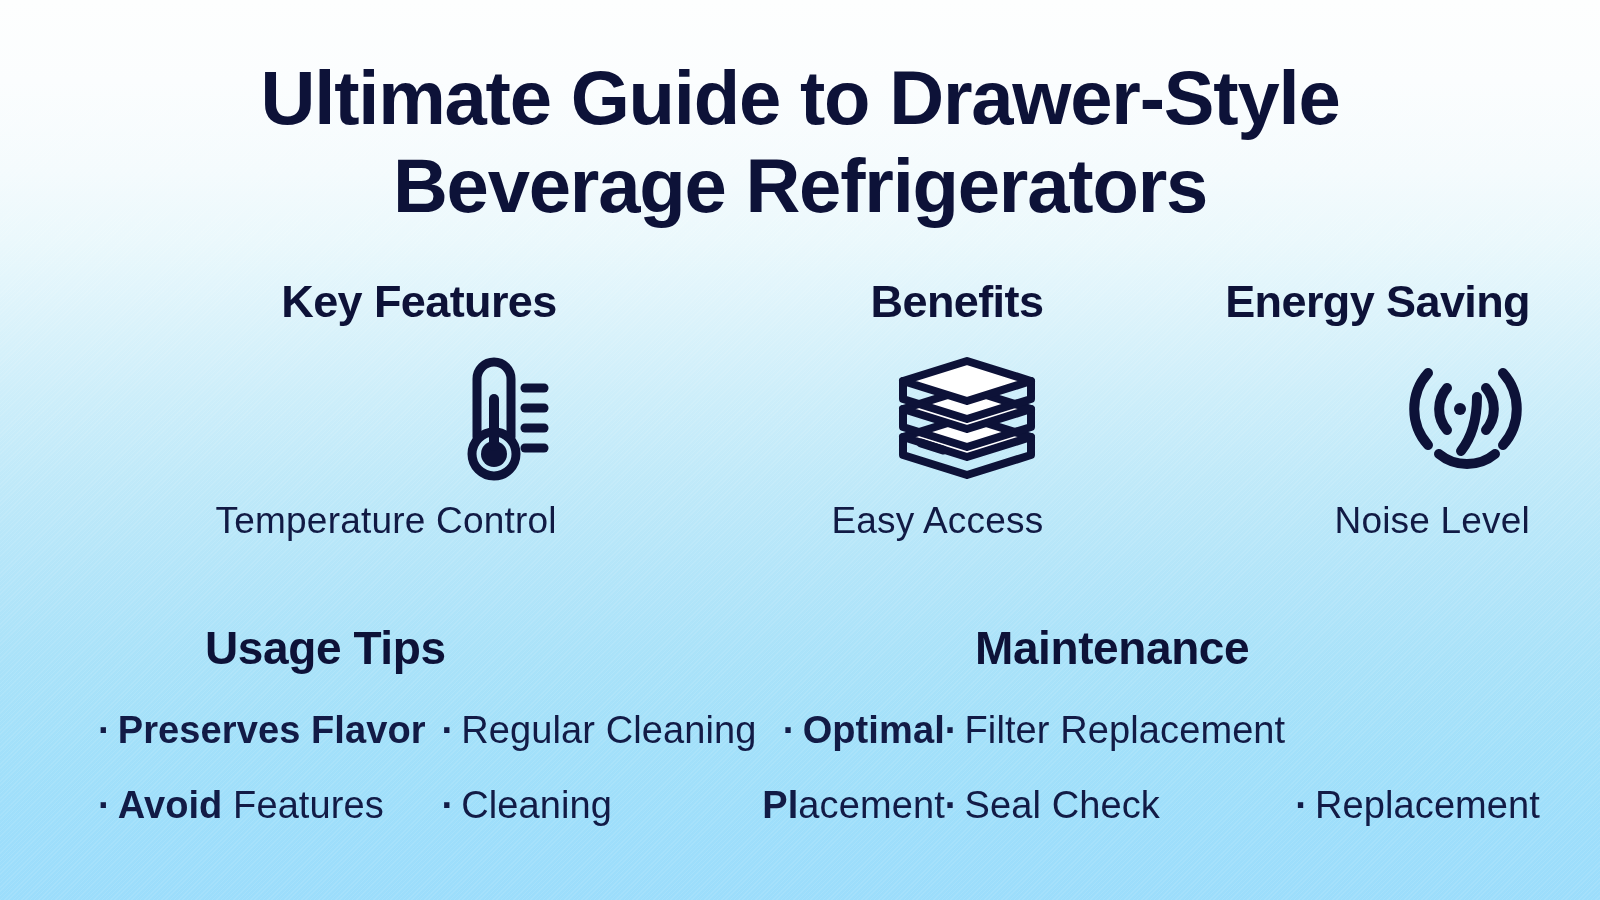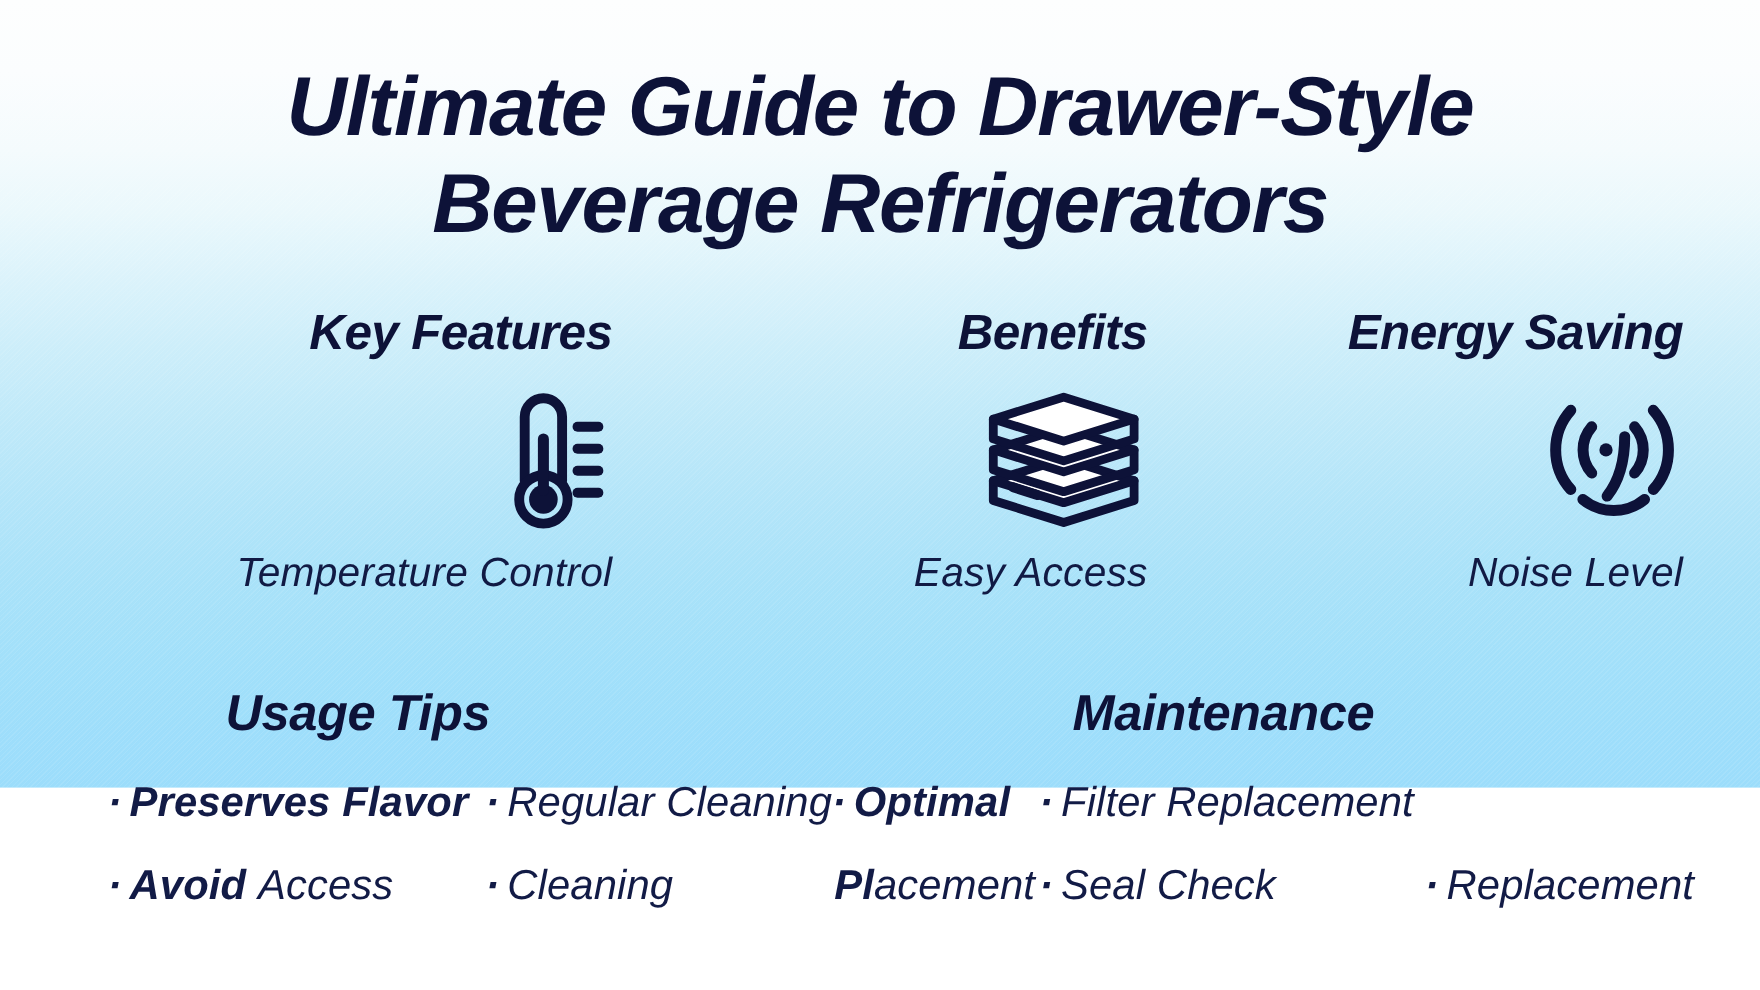--- a/index.html
+++ b/index.html
@@ -12,40 +12,39 @@
     height: 900px;
     overflow: hidden;
     font-family: "Liberation Sans", sans-serif;
     background: #ffffff;
   }
 
   
   #infographic {
     position: relative;
     width: 1600px;
-    height: 716px;
+    height: 900px;
     box-sizing: border-box;
     background:
       linear-gradient(
         to bottom,
         #fdfefe   0%,
         #fbfdfe   9%,
         #f4fbfd  19%,
         #eaf8fc  27%,
         #dcf3fb  35%,
         #cdeefa  44%,
         #bfe9f9  54%,
         #b3e5f9  64%,
         #a9e2f9  74%,
         #a2e0fa  84%,
         #9edefb  93%,
         #9cddfb 100%
       );
     color: #0f1440;
-    font-style: italic;
   }
   
   #infographic::after {
     content: "";
     position: absolute;
     inset: 0;
     pointer-events: none;
     background-image: repeating-linear-gradient(
       135deg,
       rgba(255,255,255,0.16) 0px,
@@ -163,21 +162,21 @@
     color: #121b46;
     white-space: nowrap;
   }
   .bullet-line .dot {
     font-weight: 700;
     margin-right: 7px;
   }
   .b-strong { font-weight: 700; }
   .b-light  { font-weight: 400; }
 
-  .bullet-col.c3 .bullet-line { text-align: left; }
+  .bullet-col.c3 .bullet-line { text-align: right; }
   .bullet-col.c3 .wrap2 { padding-left: 2px; }
 </style>
 </head>
 <body>
 
 <div id="infographic">
 
   <div class="title-block">
     <div class="title-line">Ultimate Guide to Drawer-Style</div>
     <div class="title-line">Beverage Refrigerators</div>
@@ -256,21 +255,21 @@
     <div class="bottom-head maint">Maintenance</div>
   </div>
 
   <div class="bullet-row">
 
     <div class="bullet-col c1">
       <span class="bullet-line">
         <span class="dot">·</span><span class="b-strong">Preserves Flavor</span>
       </span>
       <span class="bullet-line">
-        <span class="dot">·</span><span class="b-strong">Avoid</span>&nbsp;<span class="b-light">Access</span>
+        <span class="dot">·</span><span class="b-strong">Avoid</span>&nbsp;<span class="b-light">Features</span>
       </span>
     </div>
 
     <div class="bullet-col c2">
       <span class="bullet-line">
         <span class="dot">·</span><span class="b-light">Regular Cleaning</span>
       </span>
       <span class="bullet-line">
         <span class="dot">·</span><span class="b-light">Cleaning</span>
       </span>

